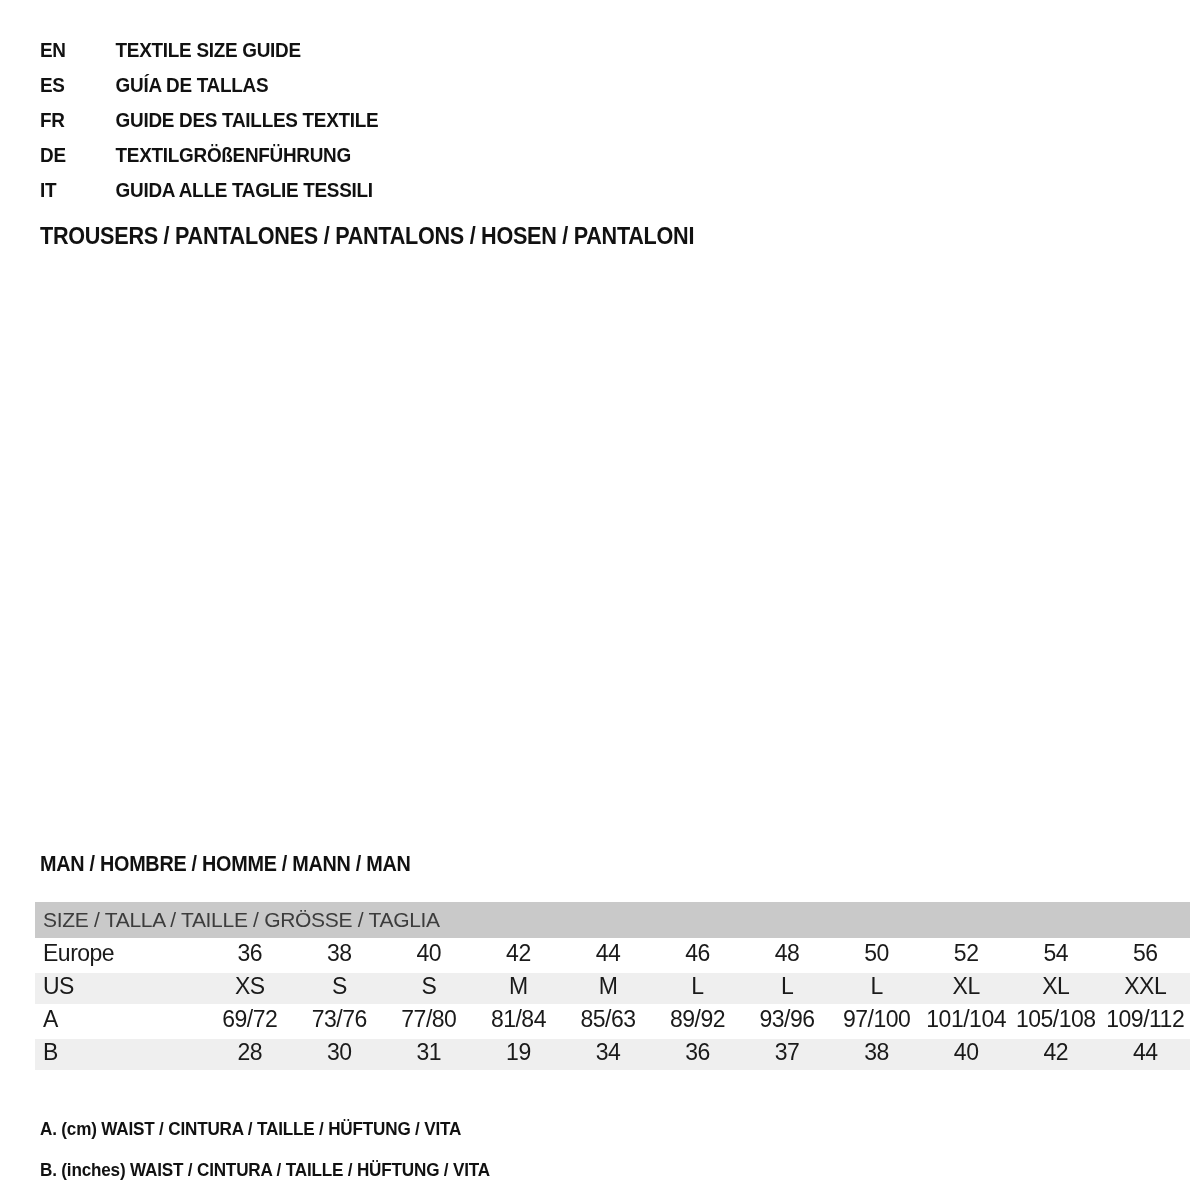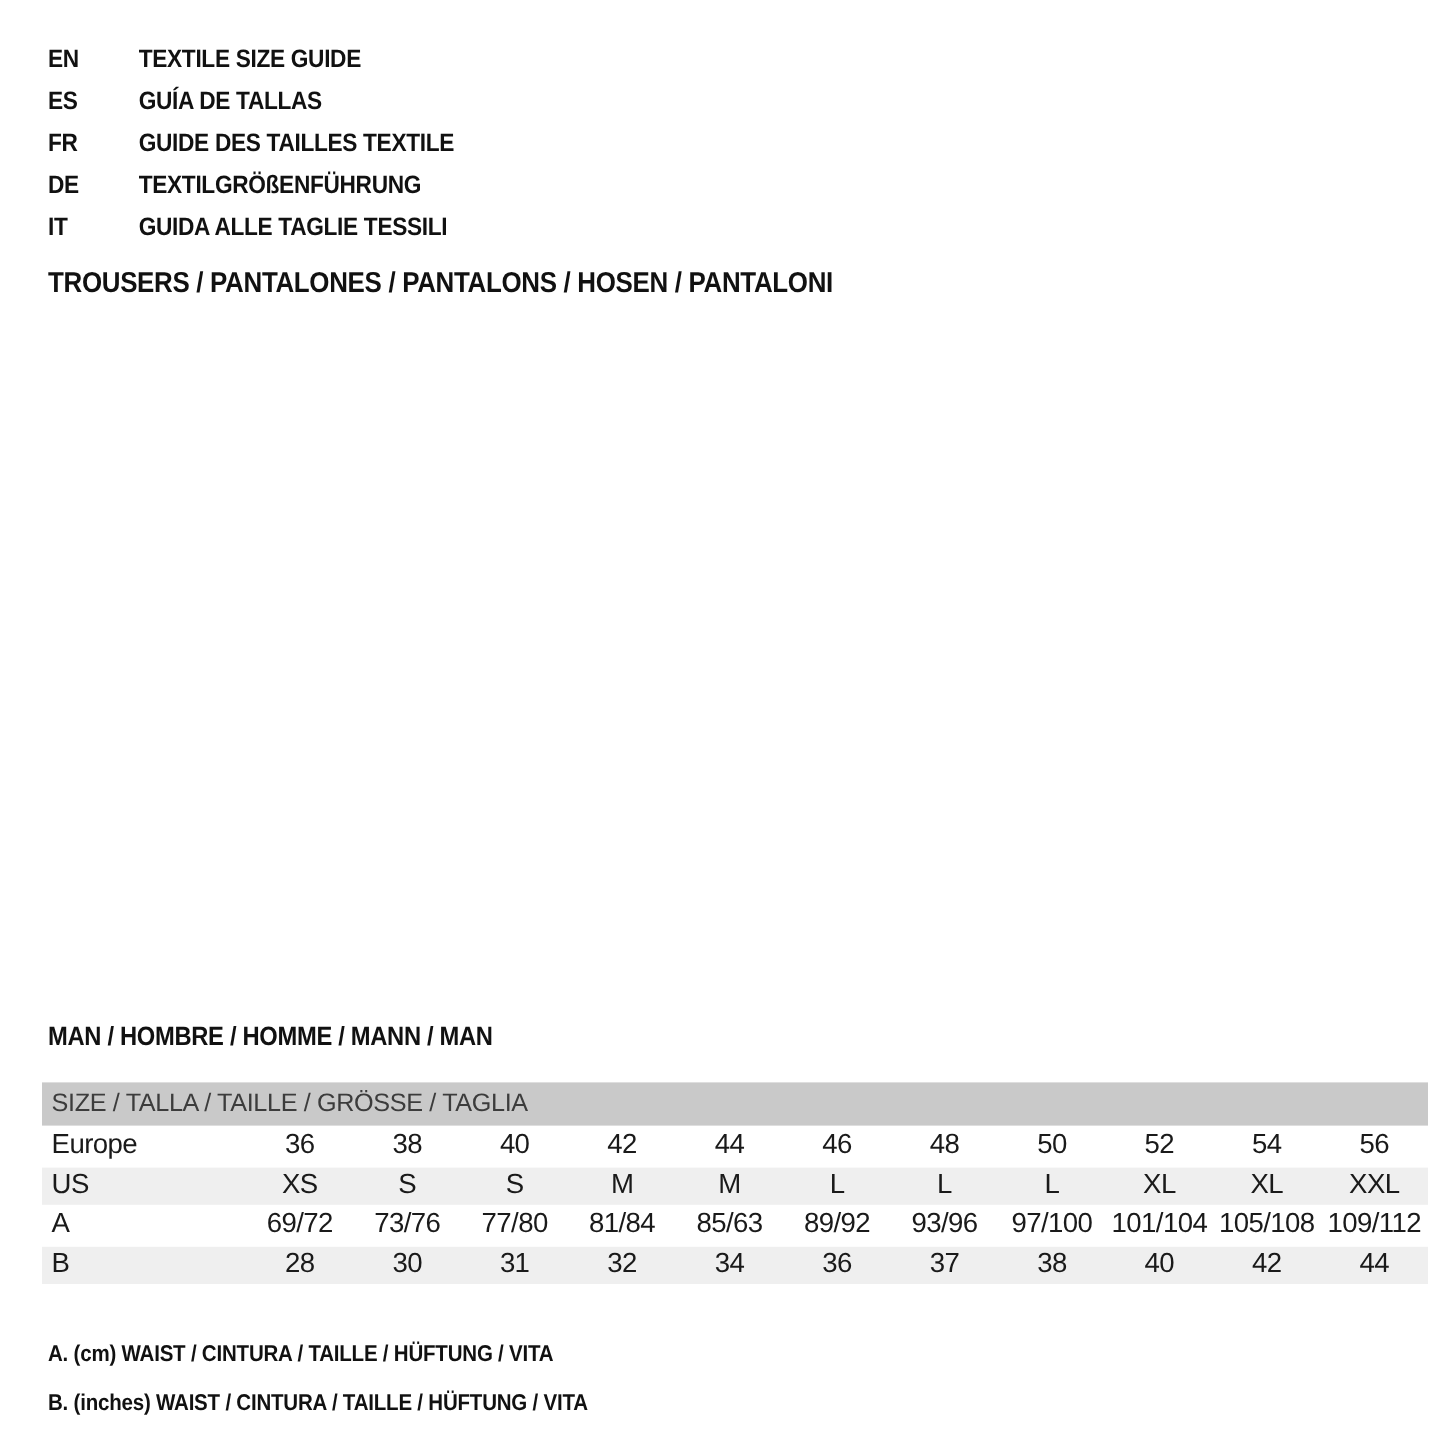--- a/index.html
+++ b/index.html
@@ -121,21 +121,21 @@
       <span class="st-cell">101/104</span>
       <span class="st-cell">105/108</span>
       <span class="st-cell">109/112</span>
     </div>
 
     <div class="st-row alt">
       <span class="st-label">B</span>
       <span class="st-cell">28</span>
       <span class="st-cell">30</span>
       <span class="st-cell">31</span>
-      <span class="st-cell">32</span>
+      <span class="st-cell">19</span>
       <span class="st-cell">34</span>
       <span class="st-cell">36</span>
       <span class="st-cell">37</span>
       <span class="st-cell">38</span>
       <span class="st-cell">40</span>
       <span class="st-cell">42</span>
       <span class="st-cell">44</span>
     </div>
   </div>
 

